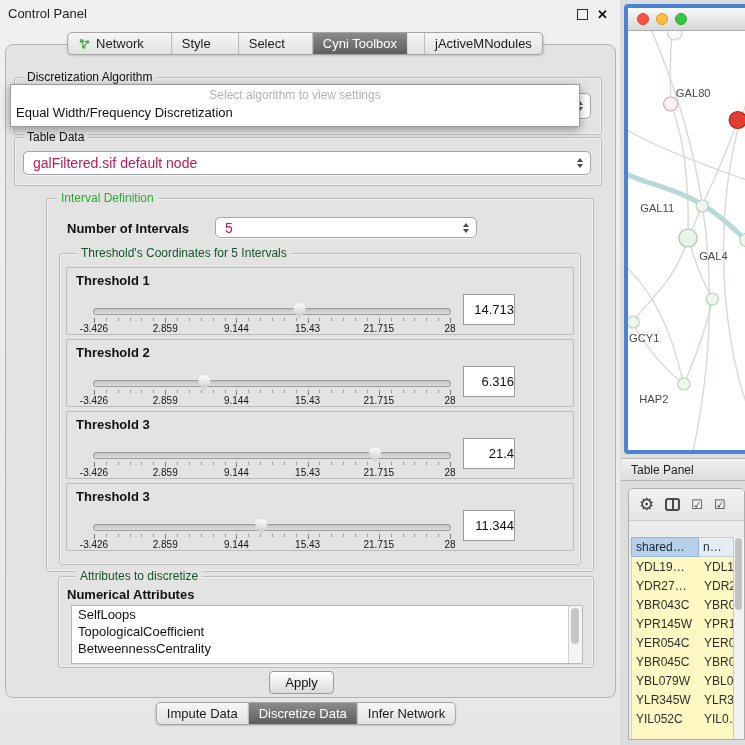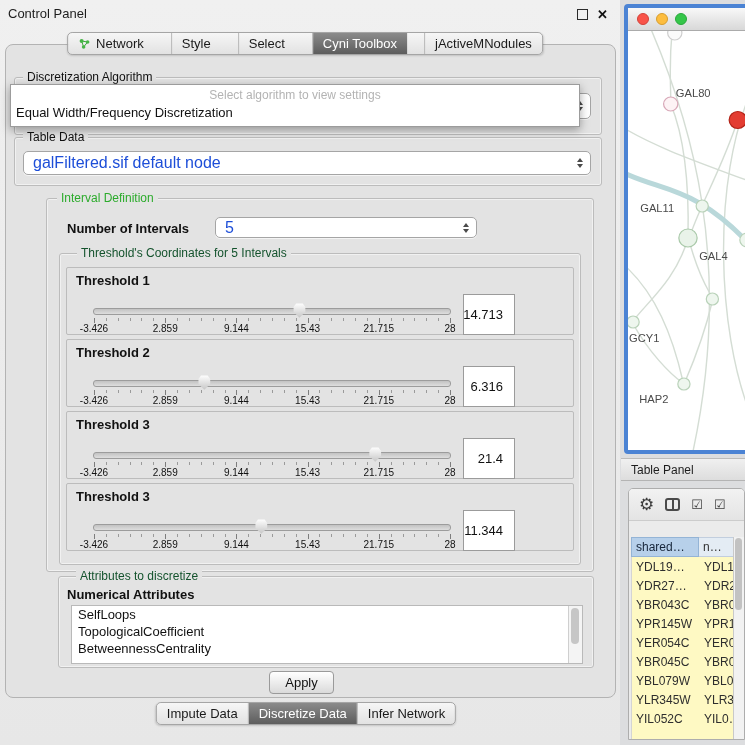--- a/index.html
+++ b/index.html
@@ -34,21 +34,21 @@
   .group-title { position:absolute; top:-8px; left:8px; font-size:12px; color:#111;
                  background:#e3e3e3; padding:0 4px; white-space:nowrap; }
   .t-green { color:#2cab2c; }
   .t-blue { color:#14532d;margin-left:9px; }
   .bold-label { position:absolute; font-weight:bold; font-size:13px; color:#111; white-space:nowrap; }
 
   
   .combo { position:absolute; background:#fff; border:1px solid #a5a5a5; border-radius:5px;
            display:flex; align-items:center; padding:0 22px 0 9px; box-sizing:border-box;
            box-shadow:0 1px 0 rgba(255,255,255,.6); }
-  .combo-text { font-size:16px; color:#1d4ed8; white-space:nowrap; overflow:hidden; }
+  .combo-text { font-size:14px; color:#be185d; white-space:nowrap; overflow:hidden; }
   .stepper { position:absolute; right:7px; top:50%; transform:translateY(-50%);
              display:flex; flex-direction:column; gap:2px; }
   .stepper i { display:block; width:0; height:0; border-left:3.5px solid transparent; border-right:3.5px solid transparent; }
   .stepper .up { border-bottom:4.5px solid #4a4a4a; }
   .stepper .dn { border-top:4.5px solid #4a4a4a; }
 
   
   .algo-popup { position:absolute; left:10px; top:84px; width:568px; background:#fff;
                 border:1px solid #9c9c9c; box-shadow:0 3px 9px rgba(0,0,0,.35); z-index:20; padding-bottom:5px; }
   .popup-header { text-align:center; color:#b3b3b3; font-size:12px; padding:3px 0 2px; }
@@ -62,23 +62,23 @@
                background:linear-gradient(#c2c2c2,#dedede); border:1px solid #9c9c9c; border-radius:3px; }
   .th-thumb { position:absolute; top:-6px; width:14px; height:15px; transform:translateX(-50%);
               background:linear-gradient(#ffffff,#c6c6c6);
               clip-path:polygon(8% 26%, 26% 4%, 74% 4%, 92% 26%, 92% 60%, 50% 98%, 8% 60%);
               filter:drop-shadow(0 0 1px #777); }
   .th-ticks { position:absolute; left:27px; top:50px; width:356px; height:6px; }
   .th-ticks i { position:absolute; top:0; width:1px; height:3px; background:#9a9a9a; }
   .th-ticks i.major { height:5px; background:#7d7d7d; }
   .th-scale { position:absolute; left:27px; top:55px; width:356px; height:11px; }
   .th-scale span { position:absolute; top:0; transform:translateX(-50%); font-size:10px; color:#111; white-space:nowrap; }
-  .th-value { position:absolute; left:396px; top:26px; width:52px; height:41px; background:#fff;
+  .th-value { position:absolute; left:396px; top:26px; width:52px; height:31px; background:#fff;
               border:1px solid #9b9b9b; font-size:13px; color:#111; box-sizing:border-box;
-              display:flex; align-items:center; justify-content:flex-end; padding-right:11px; }
+              display:flex; align-items:center; justify-content:flex-end; padding-right:0; }
 
   
   .attr-list { position:absolute; left:12px; top:28px; width:510px; height:57px; background:#fff;
                border:1px solid #b9b9b9; overflow:hidden; }
   .attr-item { font-size:13px; padding:1px 0 1px 6px; color:#111; white-space:nowrap; }
   .v-scroll { position:absolute; right:0; top:0; bottom:0; width:13px; background:#f4f4f4; border-left:1px solid #cfcfcf; }
   .v-thumb { position:absolute; left:2px; top:2px; width:8px; height:36px; background:#c6c6c6; border-radius:4px; display:block; }
 
   .apply-btn { position:absolute; left:269px; top:671px; width:63px; height:21px;
                background:linear-gradient(#ffffff,#dadada); border:1px solid #9a9a9a; border-radius:4px;

